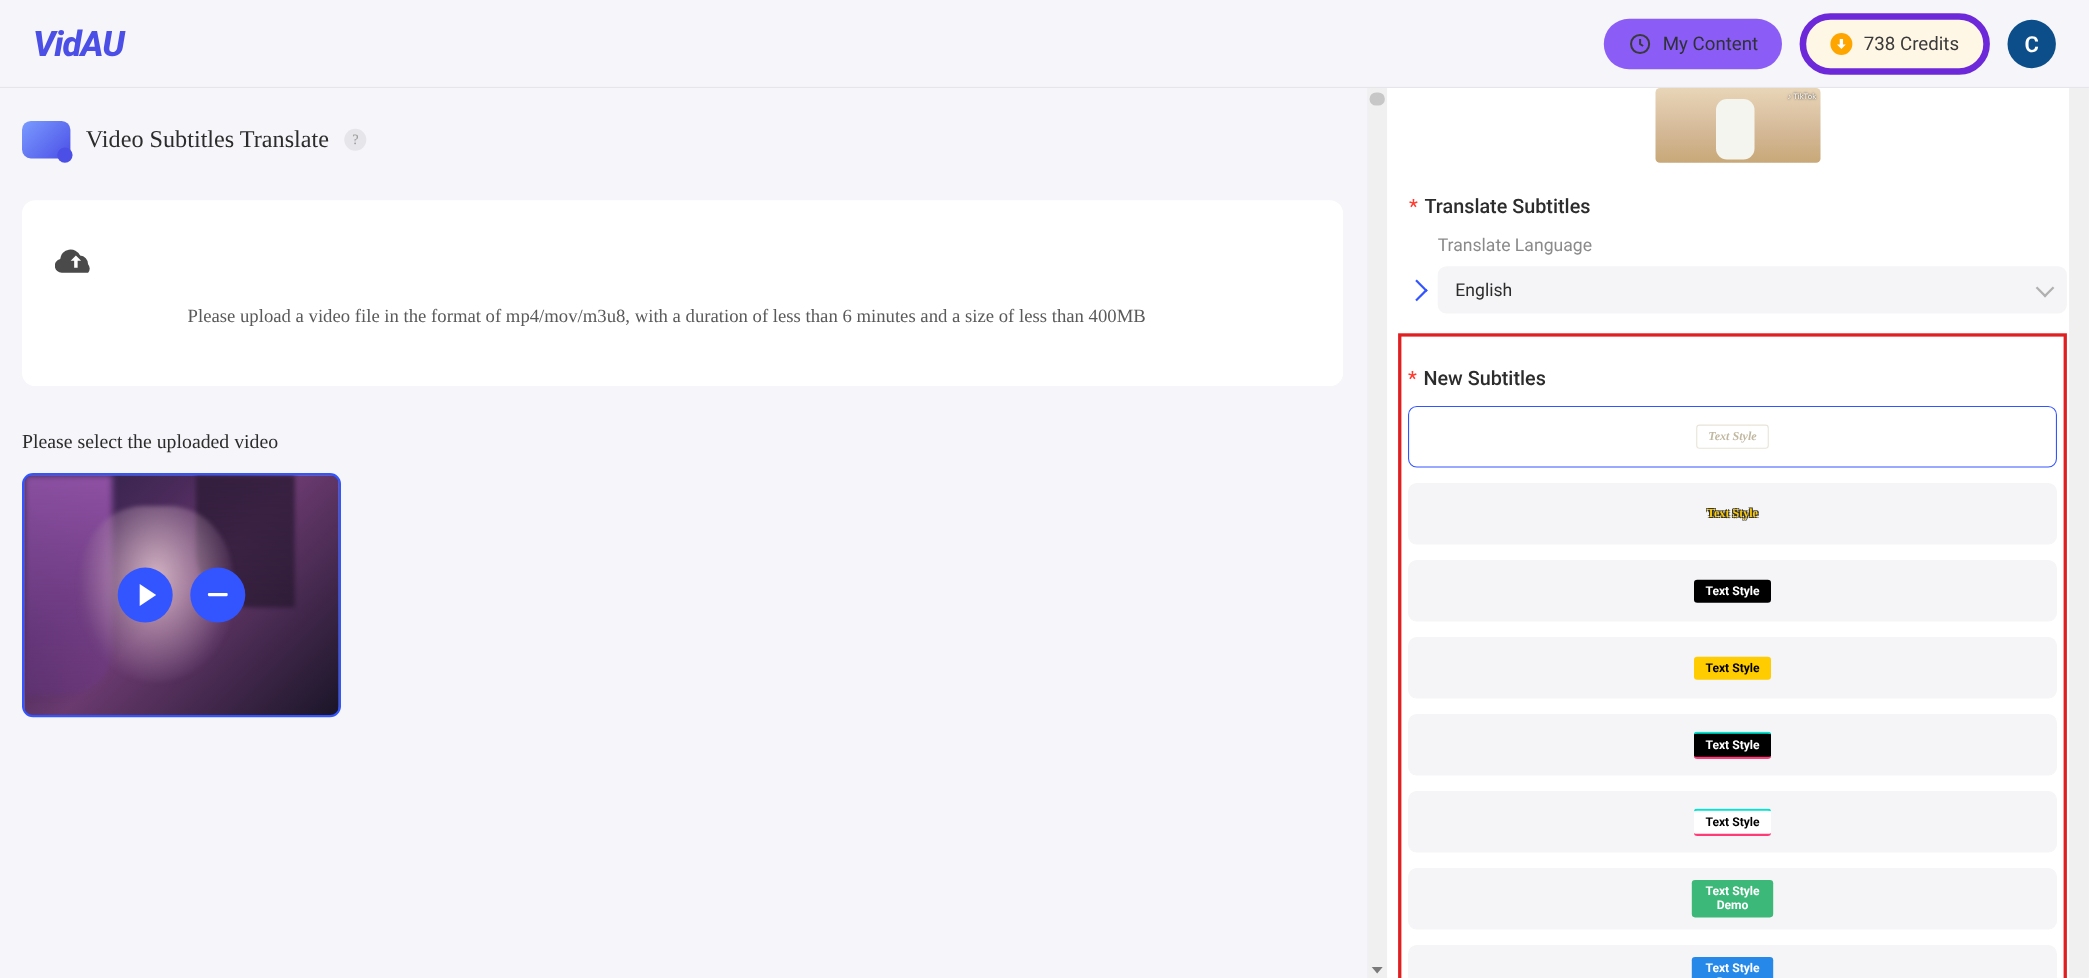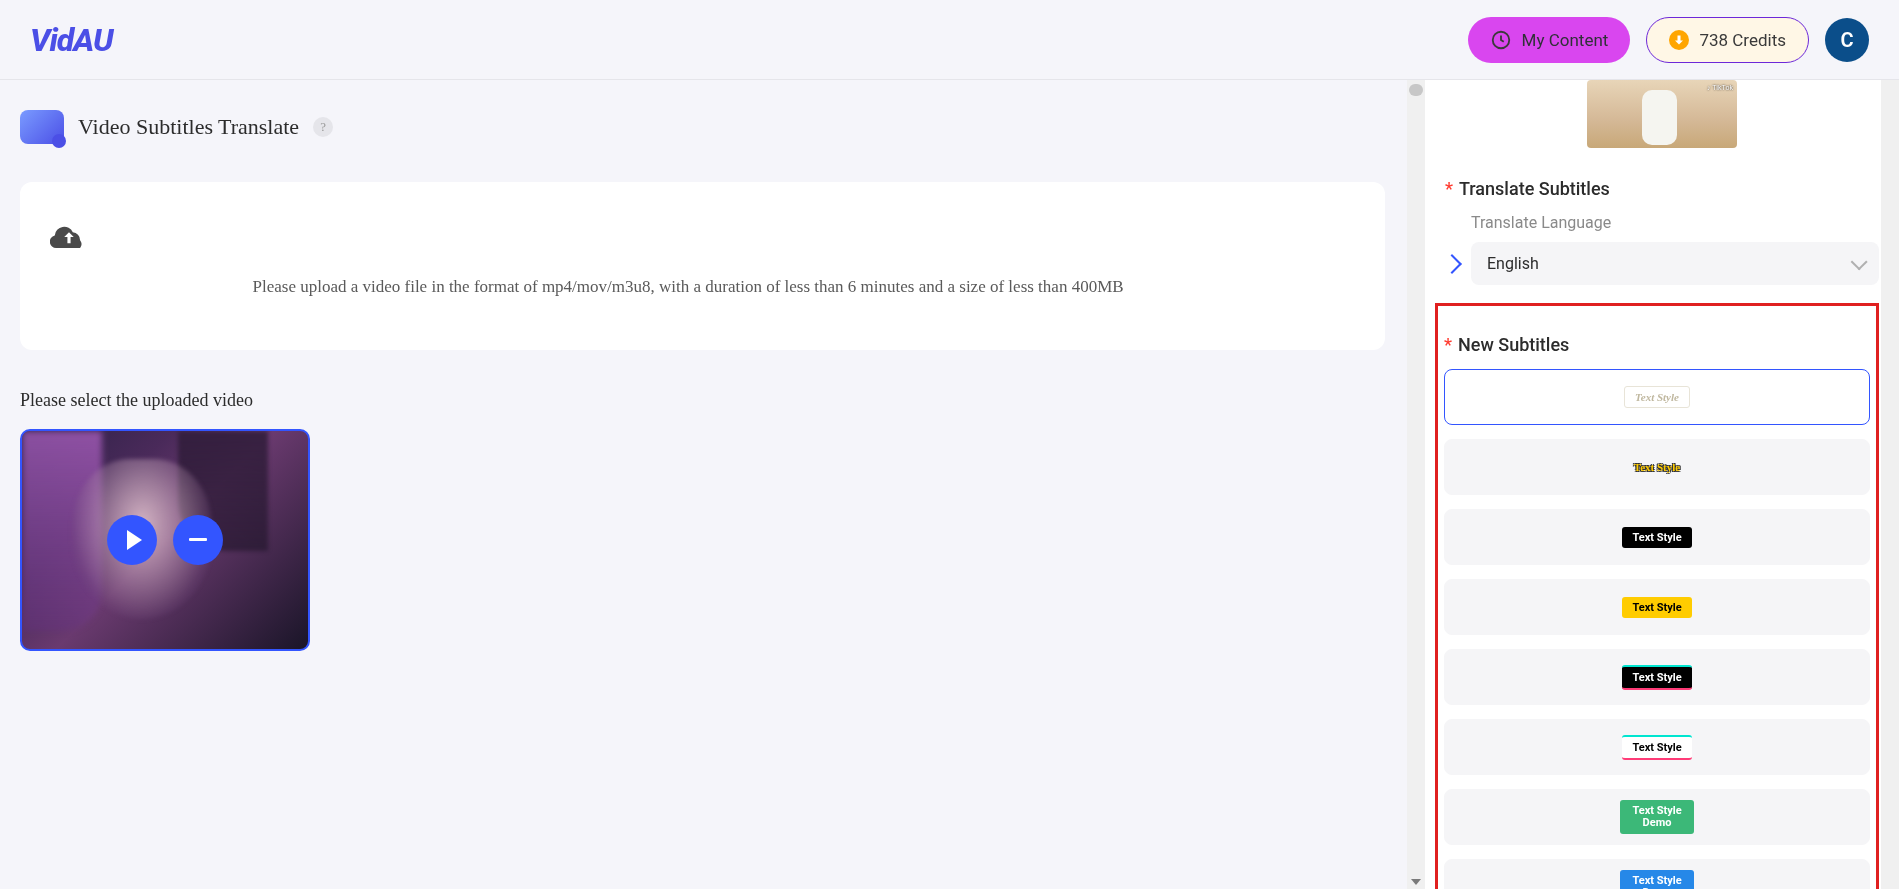--- a/index.html
+++ b/index.html
@@ -1,22 +1,22 @@
 <!DOCTYPE html>
 <html><head>
 <meta charset="utf-8">
 <style>
 * { margin: 0; padding: 0; box-sizing: border-box; }
 body { font-family: -apple-system, BlinkMacSystemFont, 'Segoe UI', Roboto, Arial, sans-serif; background: #f5f5fa; width: 1899px; height: 889px; overflow: hidden; }
 
 .header { height: 80px; display: flex; align-items: center; justify-content: space-between; padding: 0 30px; border-bottom: 1px solid #e5e5ea; }
 .logo { font-size: 32px; font-weight: 800; font-style: italic; color: #4b4fe6; letter-spacing: -1px; text-align: right; }
 .header-right { display: flex; align-items: center; gap: 16px; }
-.my-content-btn { display: flex; align-items: center; gap: 10px; background: #d946ef; padding: 12px 22px; border-radius: 28px; font-size: 17px; color: #2f3137; cursor: pointer; }
-.credits-btn { display: flex; align-items: center; gap: 10px; background: #fff7e6; border: 1px solid #6d28d9; padding: 12px 22px; border-radius: 28px; font-size: 17px; color: #3a3a3a; cursor: pointer; }
+.my-content-btn { display: flex; align-items: center; gap: 10px; background: #8b5cf6; padding: 12px 22px; border-radius: 28px; font-size: 17px; color: #2f3137; cursor: pointer; }
+.credits-btn { display: flex; align-items: center; gap: 10px; background: #fff7e6; border: 6px solid #6d28d9; padding: 12px 22px; border-radius: 28px; font-size: 17px; color: #3a3a3a; cursor: pointer; }
 .credits-icon { width: 20px; height: 20px; background: #ffa500; border-radius: 50%; display: flex; align-items: center; justify-content: center; color: #fff; font-size: 12px; }
 .avatar { width: 44px; height: 44px; border-radius: 50%; background: #0b4e8a; color: #fff; display: flex; align-items: center; justify-content: center; font-size: 20px; font-weight: 600; cursor: pointer; }
 
 .main { display: flex; height: calc(889px - 80px); }
 .left-panel { flex: 1; padding: 30px 20px; position: relative; overflow: hidden; font-family: Liberation Serif, serif; }
 .left-scroll { position: absolute; right: 0; top: 0; width: 18px; height: 100%; background: #f0f0f0; }
 .left-scroll-thumb { position: absolute; left: 2px; right: 2px; top: 4px; height: 12px; background: #c7c7c7; border-radius: 6px; }
 .left-scroll-arrow-down { position: absolute; bottom: 4px; left: 50%; transform: translateX(-50%); width: 0; height: 0; border-left: 5px solid transparent; border-right: 5px solid transparent; border-top: 6px solid #7a7a7a; }
 
 .page-title-row { display: flex; align-items: center; gap: 14px; margin-bottom: 38px; }
@@ -32,21 +32,21 @@
 .select-label { font-size: 18px; color: #2c2c2c; margin-bottom: 18px; font-weight: 500; }
 .video-thumb { width: 290px; height: 222px; border: 2px solid #3355ff; border-radius: 10px; position: relative; overflow: hidden; background: linear-gradient(135deg, #2a2045 0%, #4a2a5a 30%, #6a3a6f 50%, #1a1528 100%); cursor: pointer; }
 .face-highlight { position: absolute; top: 28px; left: 50px; width: 140px; height: 160px; background: radial-gradient(ellipse at 50% 40%, rgba(230,200,210,0.85), rgba(120,80,130,0.2) 70%); border-radius: 50% 50% 60% 60%; filter: blur(2px); }
 .hair-left { position: absolute; top: 0; left: 0; width: 80px; height: 200px; background: linear-gradient(180deg, rgba(180,100,200,0.7), rgba(100,50,130,0.4)); border-radius: 0 0 40px 0; filter: blur(3px); }
 .hair-right { position: absolute; top: 0; right: 40px; width: 90px; height: 120px; background: linear-gradient(180deg, rgba(50,30,60,0.9), rgba(30,20,40,0.6)); border-radius: 0 0 0 50px; filter: blur(2px); }
 .thumb-controls { position: absolute; top: 50%; left: 50%; transform: translate(-50%, -50%); display: flex; gap: 16px; }
 .ctrl-btn { width: 50px; height: 50px; border-radius: 50%; background: #3355ff; display: flex; align-items: center; justify-content: center; cursor: pointer; color: #fff; }
 .play-triangle { width: 0; height: 0; border-left: 15px solid #fff; border-top: 10px solid transparent; border-bottom: 10px solid transparent; margin-left: 4px; }
 .minus { width: 18px; height: 3px; background: #fff; border-radius: 1px; }
 
-.right-panel { width: 474px; background: #fff; padding: 0 20px 20px 20px; position: relative; overflow: hidden; }
+.right-panel { width: 638px; background: #fff; padding: 0 20px 20px 20px; position: relative; overflow: hidden; }
 .right-scroll { position: absolute; right: 0; top: 0; width: 18px; height: 100%; background: #f0f0f0; }
 .right-scroll-track { position: absolute; left: 2px; right: 2px; top: 20px; bottom: 20px; }
 
 .preview-img { width: 150px; height: 68px; margin: 0 auto 30px; background: linear-gradient(180deg, #e8d5b8 0%, #d4b896 60%, #c8a878 100%); border-radius: 4px; position: relative; }
 .preview-leg { position: absolute; left: 55px; top: 10px; width: 35px; height: 55px; background: #f5f5f0; border-radius: 10px; }
 .preview-watermark { position: absolute; right: 4px; top: 4px; font-size: 7px; color: #fff; text-shadow: 0 0 2px #000; }
 
 .section-title { display: flex; align-items: center; gap: 6px; font-size: 18px; color: #2c2c2c; margin: 18px 0 14px; font-weight: 500; }
 .req { color: #ff3b30; }
 .lang-row { display: flex; align-items: center; gap: 12px; }

